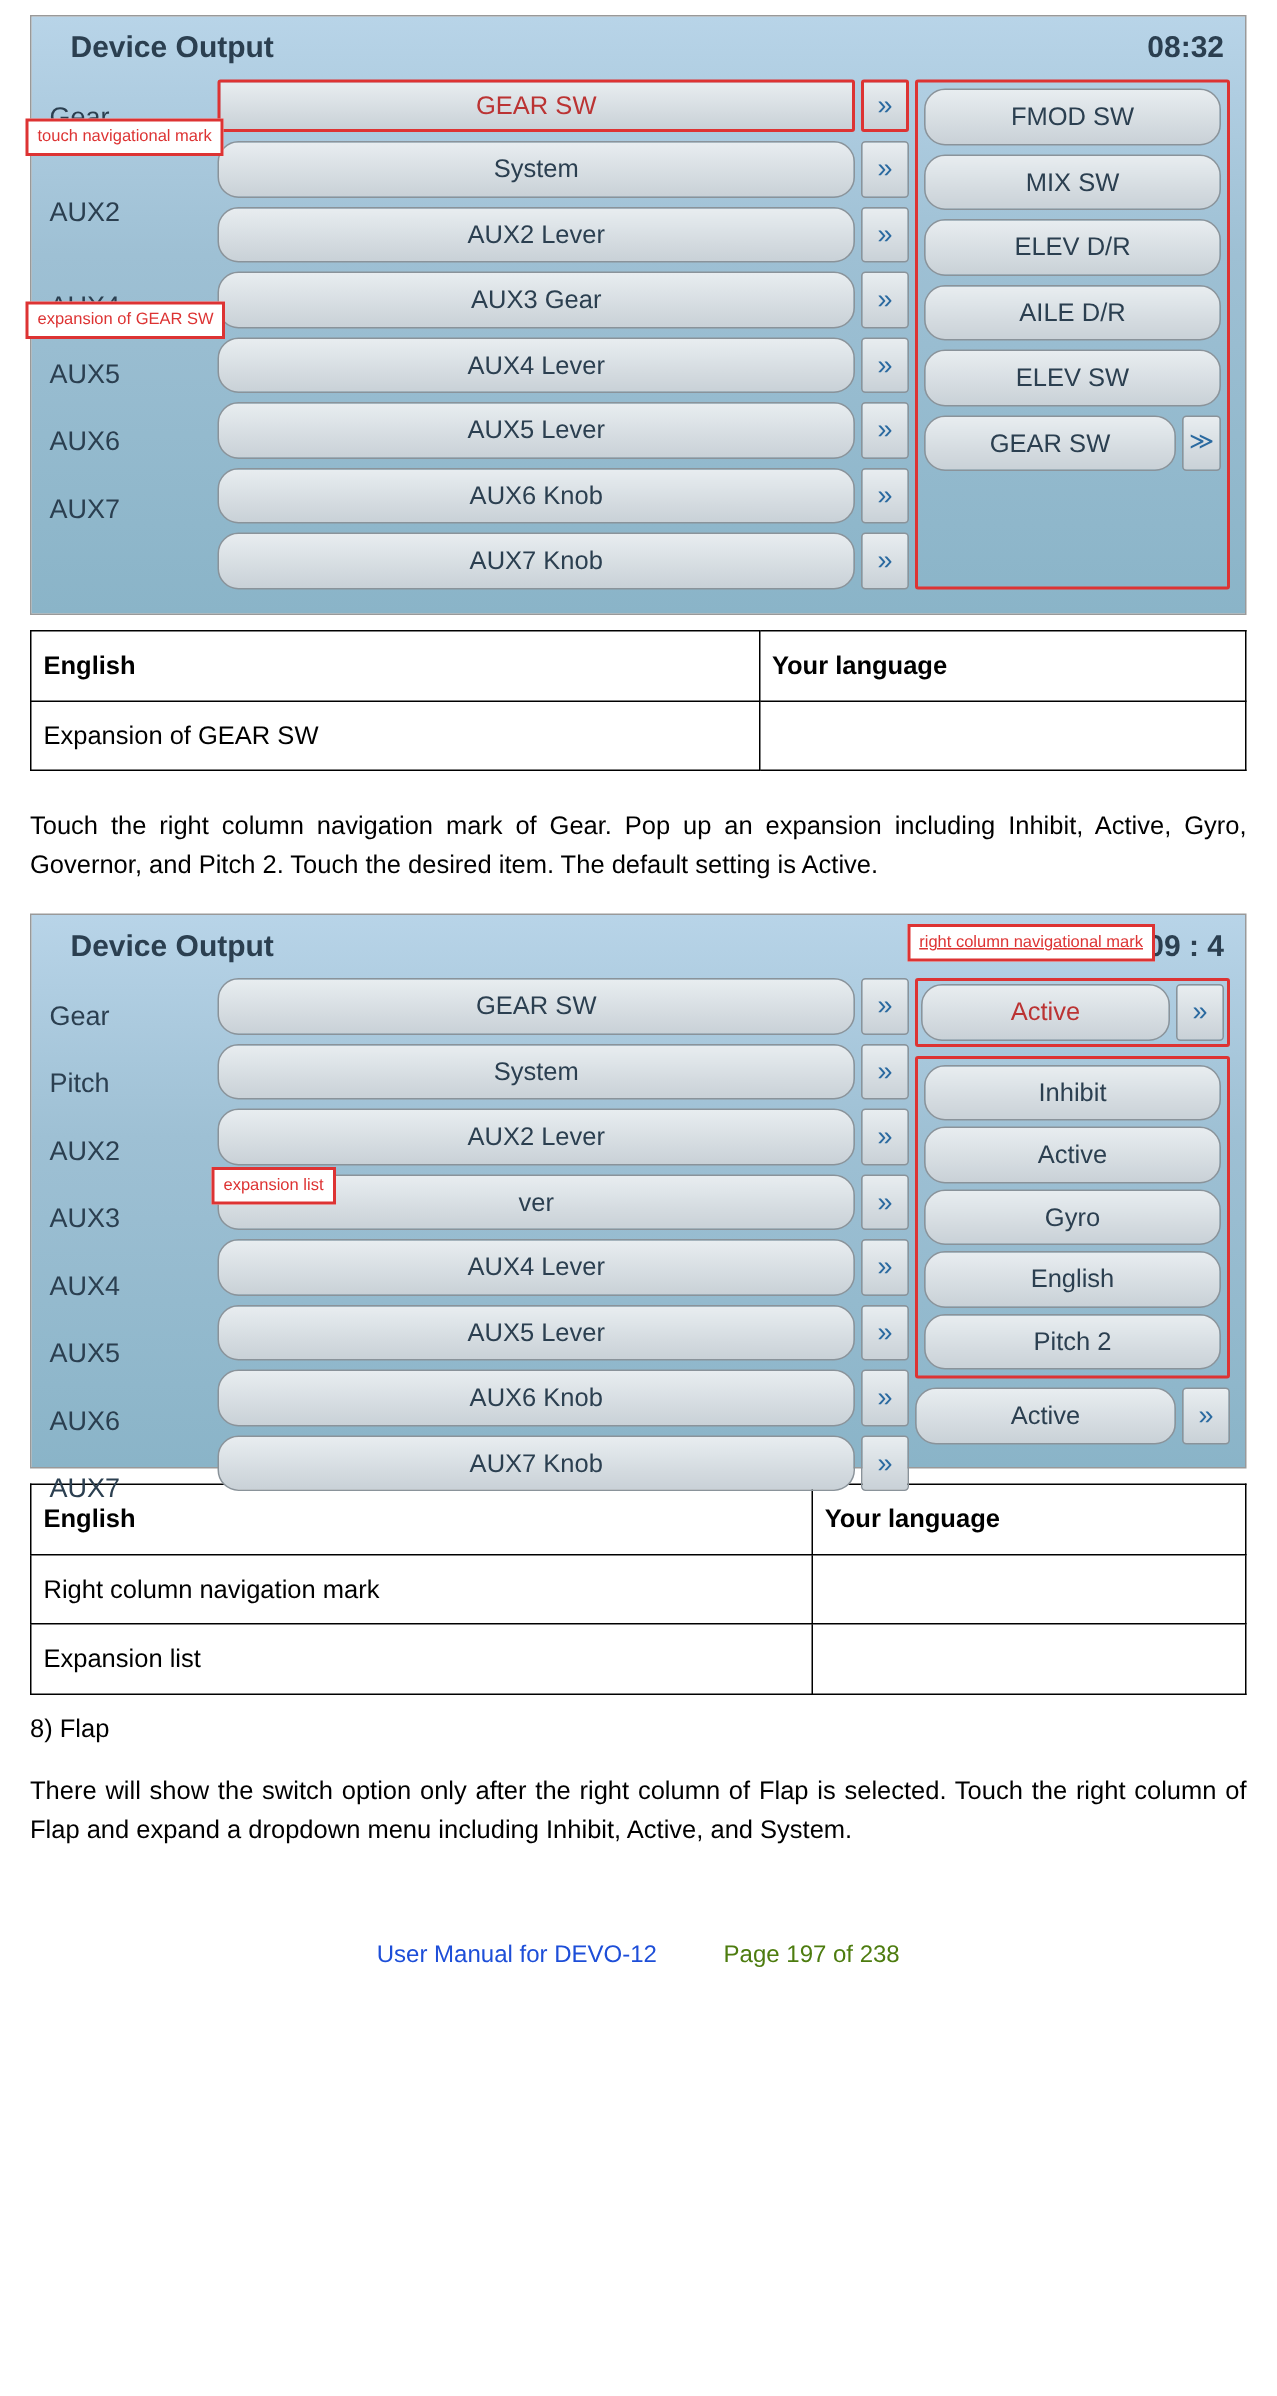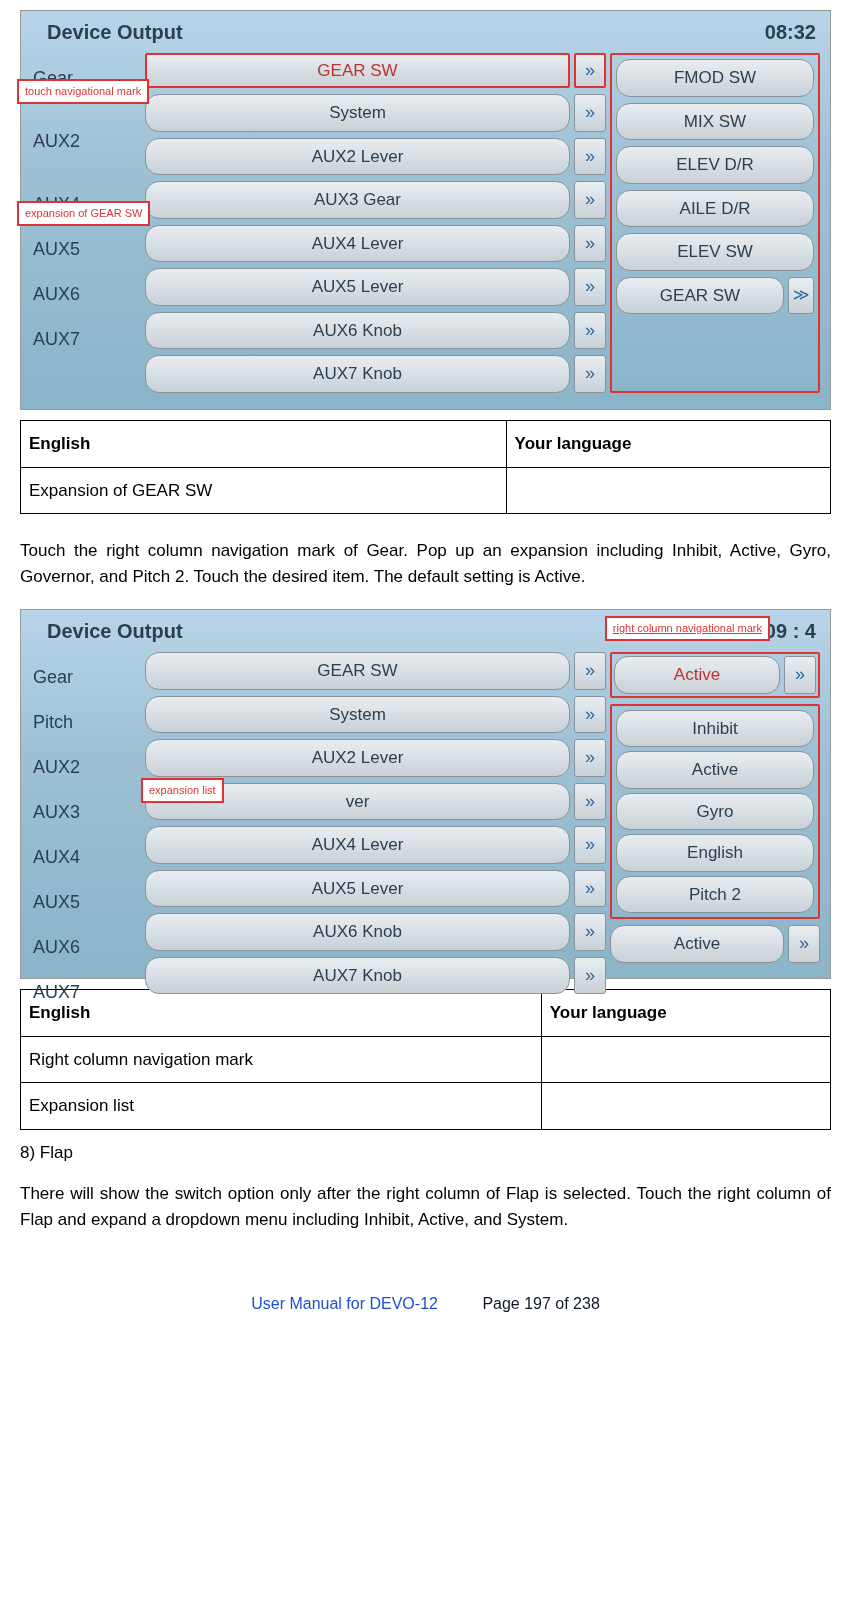--- a/index.html
+++ b/index.html
@@ -90,21 +90,21 @@
   }
   .tbl th { font-weight:bold; }
   .para { text-align: justify; margin: 16px 0 20px 0; }
   .heading-num { margin: 10px 0 14px 0; }
   .footer {
     text-align:center;
     margin-top: 60px;
     font-size:16px;
   }
   .footer .blue { color:#1d4ed8; font-weight:normal; }
-  .footer .orange { color:#0f172a; }
+  .footer .orange { color:#4d7c0f; }
   .scroll-ind{
     width:26px;background:linear-gradient(180deg,#e8edf0,#c9d1d7);border:1px solid #8a939a;border-radius:3px;
     display:flex;align-items:center;justify-content:center;color:#2b6aa0;font-size:16px;
   }
 </style>
 </head>
 <body>
 
 <div class="screenshot" style="height:400px;">
   <div class="shot-titlebar">

